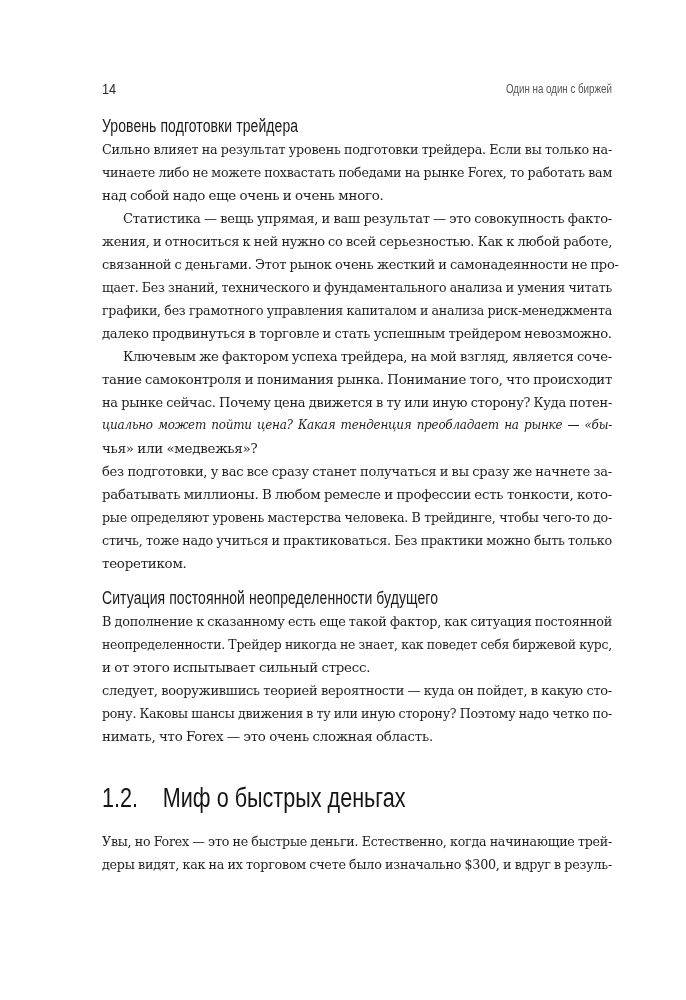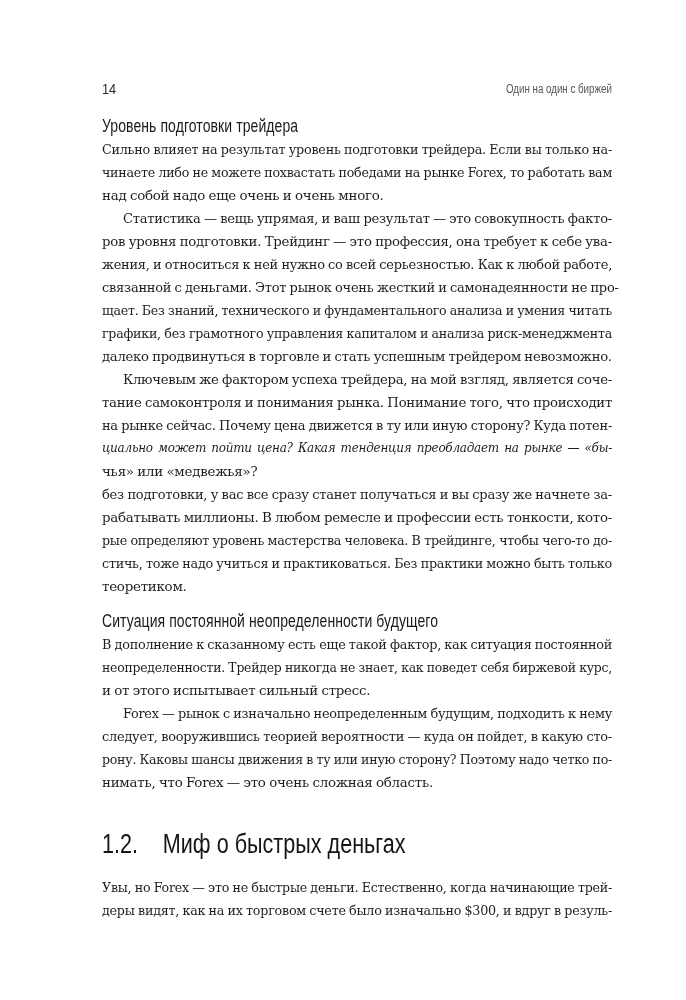--- a/index.html
+++ b/index.html
@@ -53,21 +53,20 @@
   <div class="content">
 
     <div class="subhead">Уровень подготовки трейдера</div>
     <div>
       <div class="line" style="white-space: nowrap; font-size: 12.75px;">Сильно влияет на результат уровень подготовки трейдера. Если вы только на-</div>
       <div class="line" style="white-space: nowrap; font-size: 12.6556px;">чинаете либо не можете похвастать победами на рынке Forex, то работать вам</div>
       <div class="line last" style="white-space: nowrap;">над собой надо еще очень и очень много.</div>
     </div>
     <div>
       <div class="line indent" style="white-space: nowrap; font-size: 13.0669px;">Статистика — вещь упрямая, и ваш результат — это совокупность факто-</div>
-      <div class="line" style="white-space: nowrap; font-size: 13.2957px;">ров уровня подготовки. Трейдинг — это профессия, она требует к себе ува-</div>
       <div class="line" style="white-space: nowrap; font-size: 12.9432px;">жения, и относиться к ней нужно со всей серьезностью. Как к любой работе,</div>
       <div class="line" style="white-space: nowrap; font-size: 13px;">связанной с деньгами. Этот рынок очень жесткий и самонадеянности не про-</div>
       <div class="line" style="white-space: nowrap; font-size: 12.6089px;">щает. Без знаний, технического и фундаментального анализа и умения читать</div>
       <div class="line" style="white-space: nowrap; font-size: 12.6322px;">графики, без грамотного управления капиталом и анализа риск-менеджмента</div>
       <div class="line last" style="white-space: nowrap; font-size: 13.1676px;">далеко продвинуться в торговле и стать успешным трейдером невозможно.</div>
     </div>
     <div>
       <div class="line indent" style="white-space: nowrap; font-size: 13.1931px;">Ключевым же фактором успеха трейдера, на мой взгляд, является соче-</div>
       <div class="line" style="white-space: nowrap; font-size: 13.2699px;">тание самоконтроля и понимания рынка. Понимание того, что происходит</div>
       <div class="line" style="white-space: nowrap; font-size: 12.9432px;">на рынке сейчас. Почему цена движется в ту или иную сторону? Куда потен-</div>
@@ -82,21 +81,20 @@
       <div class="line last" style="white-space: nowrap;">теоретиком.</div>
     </div>
 
     <div class="subhead gap">Ситуация постоянной неопределенности будущего</div>
     <div>
       <div class="line" style="white-space: nowrap; font-size: 12.8218px;">В дополнение к сказанному есть еще такой фактор, как ситуация постоянной</div>
       <div class="line" style="white-space: nowrap; font-size: 12.4481px;">неопределенности. Трейдер никогда не знает, как поведет себя биржевой курс,</div>
       <div class="line last" style="white-space: nowrap;">и от этого испытывает сильный стресс.</div>
     </div>
     <div>
-      <div class="line indent" style="white-space: nowrap; font-size: 12.8701px;">Forex — рынок с изначально неопределенным будущим, подходить к нему</div>
       <div class="line" style="white-space: nowrap; font-size: 12.9677px;">следует, вооружившись теорией вероятности — куда он пойдет, в какую сто-</div>
       <div class="line" style="white-space: nowrap; font-size: 12.5856px;">рону. Каковы шансы движения в ту или иную сторону? Поэтому надо четко по-</div>
       <div class="line last" style="white-space: nowrap;">нимать, что Forex — это очень сложная область.</div>
     </div>
 
     <div class="chapter">
       <span class="num">1.2.</span><span>Миф о быстрых деньгах</span>
     </div>
     <div class="chapter-gap"></div>
     <div>

